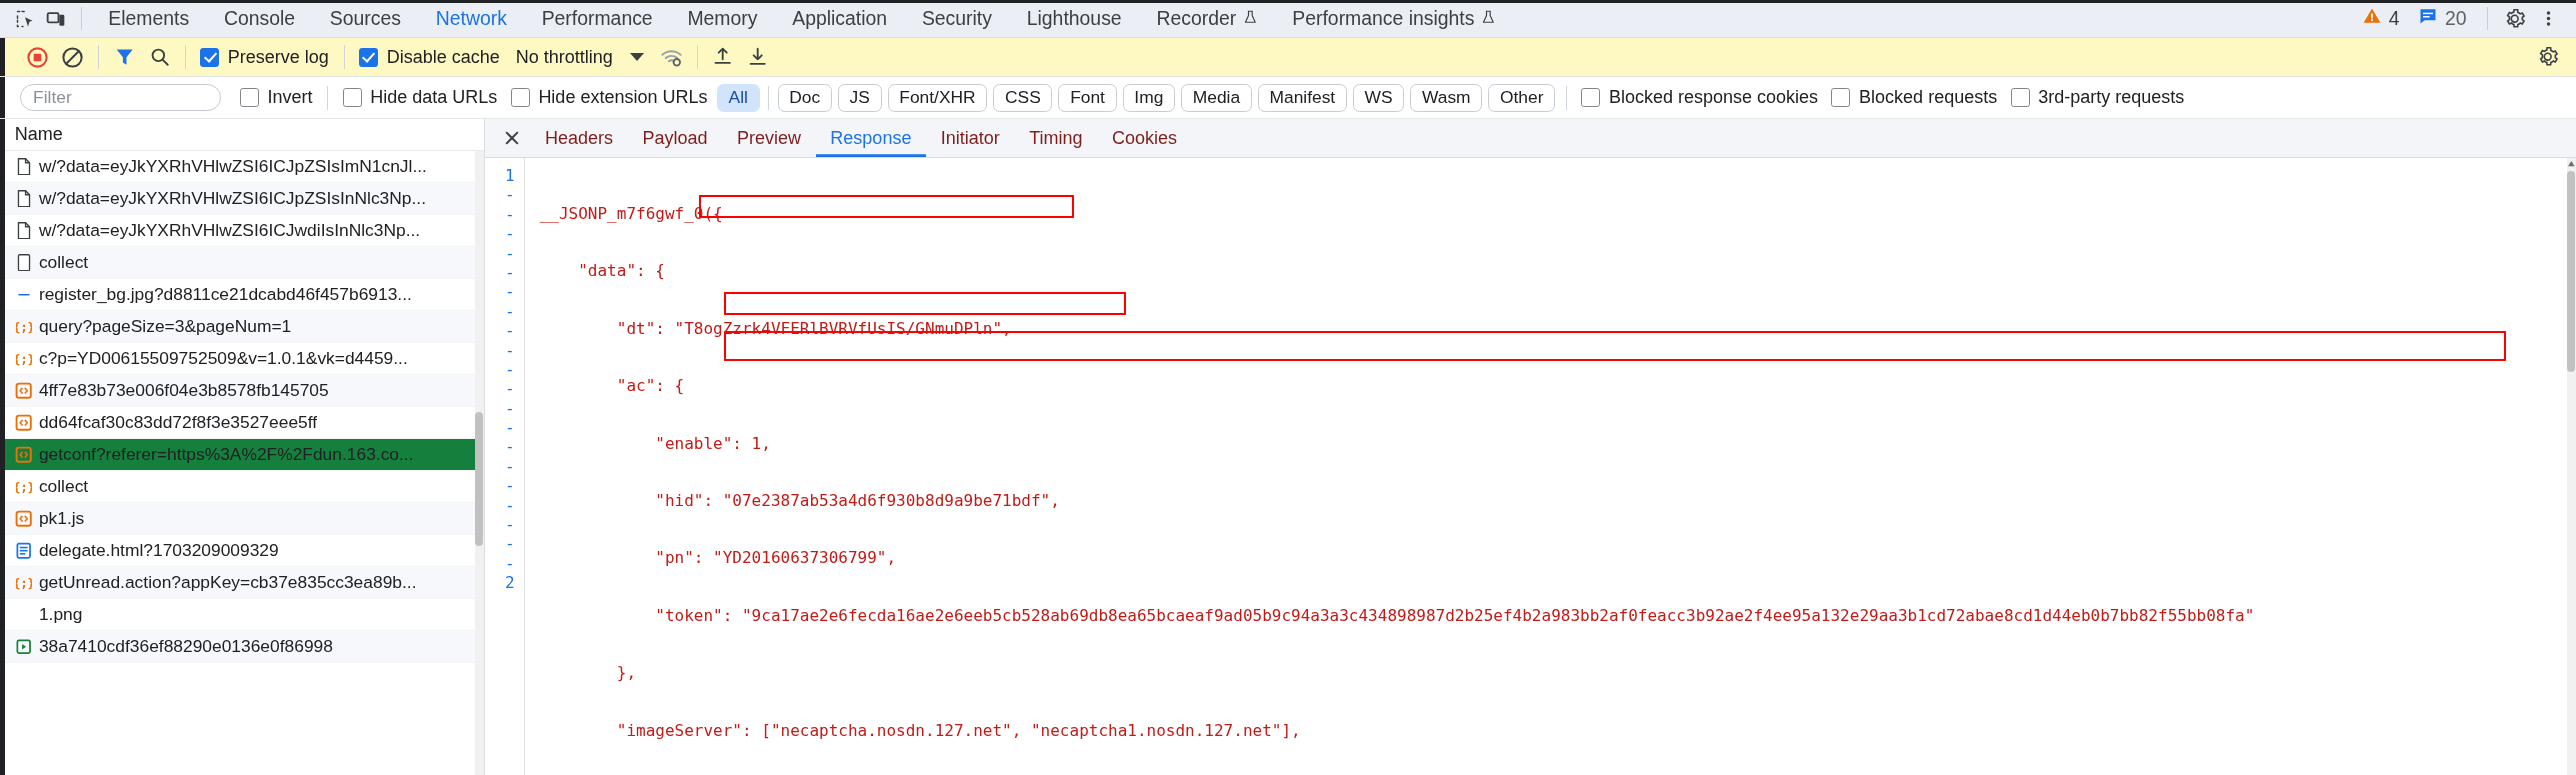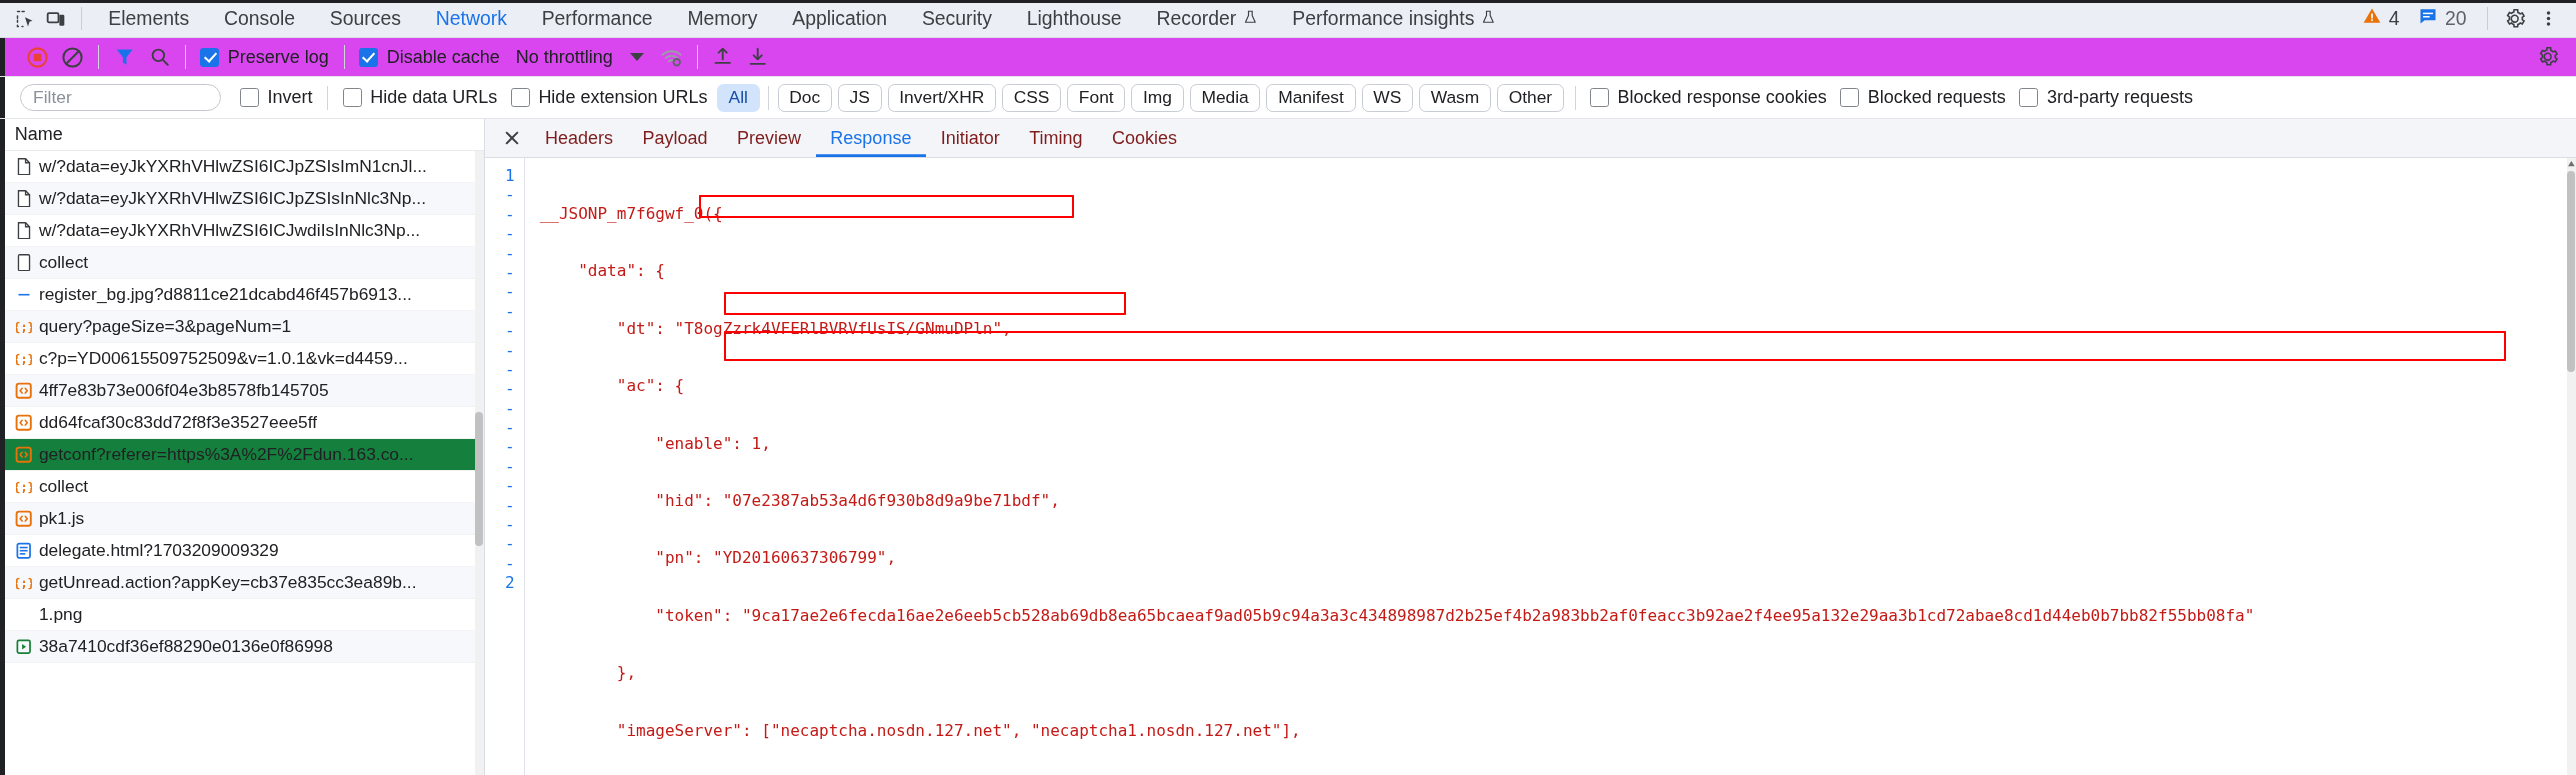--- a/index.html
+++ b/index.html
@@ -39,21 +39,21 @@
   .tab.active { color: #1a73e8; }
   .tab .tabx { display: inline-flex; align-items: center; gap: 6.7px; }
   .topbar-right { margin-left: auto; display: flex; align-items: center; gap: 2.7px; }
   .badge { display: flex; align-items: center; gap: 6.7px; font-size: 19.4px; color: #3c4043; padding: 0 8px; }
   .badge.warn-n { color: #3c4043; }
   .badge.msg-n { color: #5f6368; }
 
   
   .toolbar {
     height: 39px; min-height: 39px;
-    background: #d946ef;
+    background: #fef9c3;
     display: flex; align-items: center;
     padding: 0 10.7px;
     border-bottom: 0.7px solid #e4e6ea;
     position: relative;
   }
   .toolbar::before{
     content:""; position:absolute; left:0; top:0; bottom:0; width:5.4px; background:#202124;
   }
   .tool-btn { width: 35px; height: 31px; display: flex; align-items: center; justify-content: center; flex: none; border-radius: 2px;}
   .vsep { width: 0.7px; height: 24px; background: #d0d4db; margin: 0 8px; flex: none; }
@@ -383,21 +383,21 @@
         <span>All</span>
       </div>
     <div class="vsep" style="margin:0 2.7px"></div>
     <div class="chip">
         <span>Doc</span>
       </div>
     <div class="chip">
         <span>JS</span>
       </div>
     <div class="chip">
-        <span>Invert/XHR</span>
+        <span>Font/XHR</span>
       </div>
     <div class="chip">
         <span>CSS</span>
       </div>
     <div class="chip">
         <span>Font</span>
       </div>
     <div class="chip">
         <span>Img</span>
       </div>

